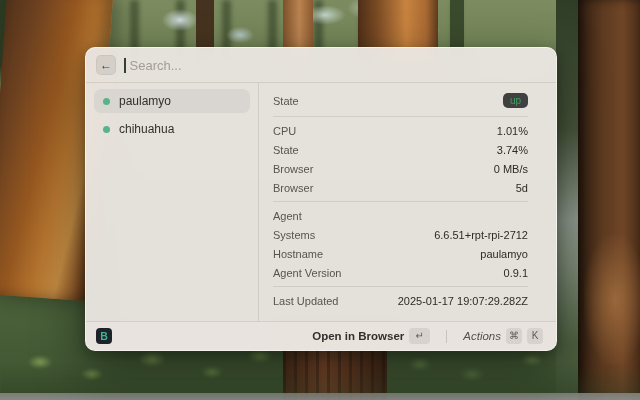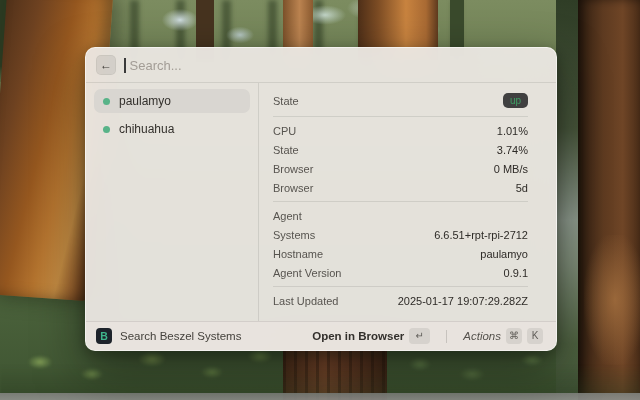--- a/index.html
+++ b/index.html
@@ -210,21 +210,20 @@
         <span class="val">2025-01-17 19:07:29.282Z</span>
       </div>
     </div>
   </div>
 
   <div class="footer">
     <div class="footer-left">
       <span class="logo">
         <span class="logo-letter">B</span>
       </span>
-      <span class="brand">Search Beszel Systems</span>
     </div>
     <div class="footer-right">
       <button class="action-btn">
         <span class="action-label">Open in Browser</span>
         <span class="key wide">↵</span>
       </button>
       <span class="fdiv"></span>
       <button class="action-btn">
         <span class="action-label gray">Actions</span>
         <span class="key">⌘</span>

